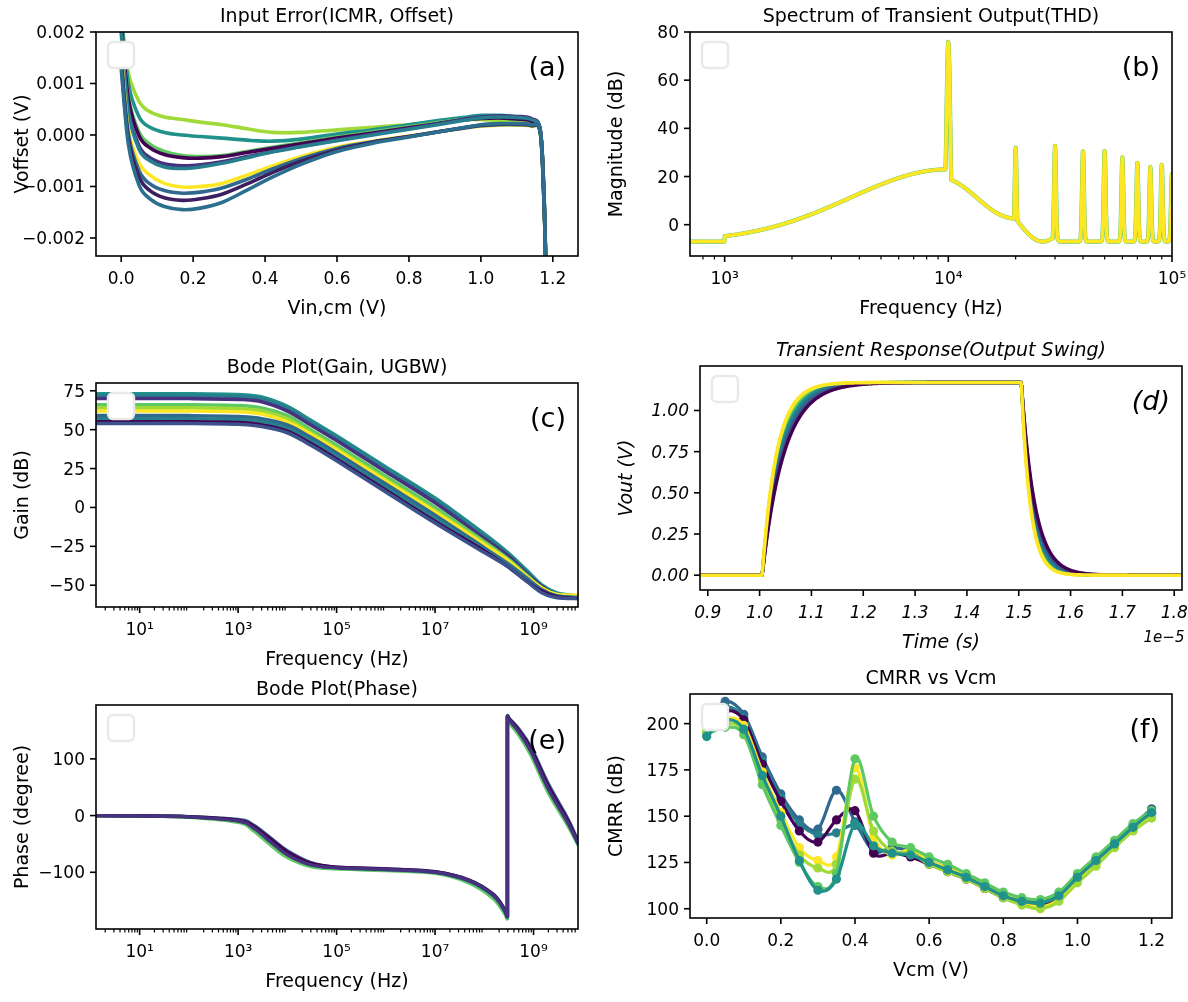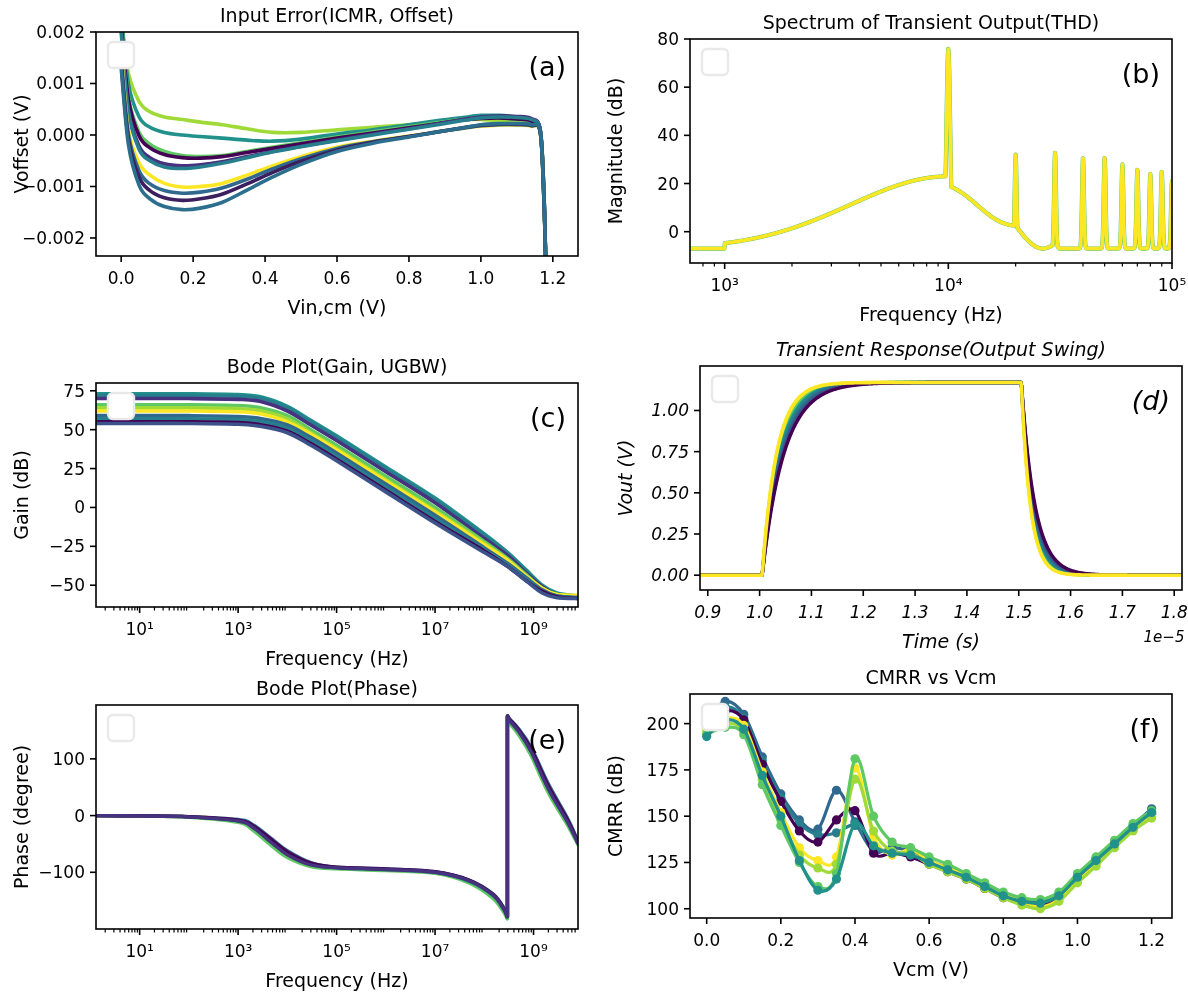--- a/index.html
+++ b/index.html
@@ -72,21 +72,21 @@
           <line x1="90" y1="186.48275862068965" x2="96" y2="186.48275862068965" class="tmark"></line>
           <text x="85" y="192.48275862068965" class="ticky">−0.001</text>
           <line x1="90" y1="237.97701149425288" x2="96" y2="237.97701149425288" class="tmark"></line>
           <text x="85" y="243.97701149425288" class="ticky">−0.002</text>
         </g>
         <text x="0" y="0" class="axlabel" transform="translate(28,144) rotate(-90)">Voffset (V)</text>
         <rect x="108" y="42" width="26" height="26" class="legbox"></rect>
         <text x="566" y="76" class="plab">(a)</text>
       </svg>
     </div>
-    <div class="panel" style="left: 594px; top: 7px; width: 594px; height: 334px;">
+    <div class="panel" style="left: 594px; top: 0px; width: 594px; height: 334px;">
       <svg width="594" height="334" viewBox="0 0 594 334">
         <text x="337" y="22" class="ttl">Spectrum of Transient Output(THD)</text>
         <defs>
           <clipPath id="clip-b">
             <rect x="96" y="32" width="482" height="224"></rect>
           </clipPath>
         </defs>
         <g clip-path="url(#clip-b)">
           <path d="M96.00,241.55L96.34,241.55L96.69,241.55L97.03,241.55L97.38,241.55L97.72,241.55L98.07,241.55L98.41,241.55L98.75,241.55L99.10,241.55L99.44,241.55L99.79,241.55L100.13,241.55L100.48,241.55L100.82,241.55L101.16,241.55L101.51,241.55L101.85,241.55L102.20,241.55L102.54,241.55L102.89,241.55L103.23,241.55L103.57,241.55L103.92,241.55L104.26,241.55L104.61,241.55L104.95,241.55L105.30,241.55L105.64,241.55L105.98,241.55L106.33,241.55L106.67,241.55L107.02,241.55L107.36,241.55L107.71,241.55L108.05,241.55L108.39,241.55L108.74,241.55L109.08,241.55L109.43,241.55L109.77,241.55L110.12,241.55L110.46,241.55L110.80,241.55L111.15,241.55L111.49,241.55L111.84,241.55L112.18,241.55L112.53,241.55L112.87,241.55L113.21,241.55L113.56,241.55L113.90,241.55L114.25,241.55L114.59,241.55L114.94,241.55L115.28,241.55L115.62,241.55L115.97,241.55L116.31,241.55L116.66,241.55L117.00,241.55L117.35,241.55L117.69,241.55L118.03,241.55L118.38,241.55L118.72,241.55L119.07,241.55L119.41,241.55L119.76,241.55L120.10,241.55L120.44,241.55L120.79,241.55L121.13,241.55L121.48,241.55L121.82,241.55L122.17,241.55L122.51,241.55L122.85,241.55L123.20,241.55L123.54,241.55L123.89,241.55L124.23,241.55L124.58,241.55L124.92,241.55L125.26,241.55L125.61,241.55L125.95,241.55L126.30,241.55L126.64,241.55L126.99,241.55L127.33,241.55L127.67,241.55L128.02,241.55L128.36,241.55L128.71,241.55L129.05,241.55L129.40,241.55L129.74,241.55L130.08,241.55L130.43,241.55L130.77,236.17L131.12,236.13L131.46,236.09L131.81,236.04L132.15,236.00L132.49,235.96L132.84,235.91L133.18,235.87L133.53,235.82L133.87,235.78L134.22,235.73L134.56,235.68L134.90,235.64L135.25,235.59L135.59,235.54L135.94,235.50L136.28,235.45L136.63,235.40L136.97,235.35L137.31,235.30L137.66,235.26L138.00,235.21L138.35,235.16L138.69,235.11L139.04,235.06L139.38,235.01L139.72,234.96L140.07,234.91L140.41,234.86L140.76,234.80L141.10,234.75L141.45,234.70L141.79,234.65L142.13,234.60L142.48,234.54L142.82,234.49L143.17,234.44L143.51,234.38L143.86,234.33L144.20,234.27L144.54,234.22L144.89,234.16L145.23,234.11L145.58,234.05L145.92,234.00L146.27,233.94L146.61,233.88L146.95,233.82L147.30,233.77L147.64,233.71L147.99,233.65L148.33,233.59L148.68,233.53L149.02,233.47L149.36,233.42L149.71,233.36L150.05,233.30L150.40,233.23L150.74,233.17L151.09,233.11L151.43,233.05L151.77,232.99L152.12,232.93L152.46,232.86L152.81,232.80L153.15,232.74L153.50,232.67L153.84,232.61L154.18,232.55L154.53,232.48L154.87,232.42L155.22,232.35L155.56,232.29L155.91,232.22L156.25,232.15L156.59,232.09L156.94,232.02L157.28,231.95L157.63,231.88L157.97,231.82L158.32,231.75L158.66,231.68L159.00,231.61L159.35,231.54L159.69,231.47L160.04,231.40L160.38,231.33L160.73,231.26L161.07,231.18L161.41,231.11L161.76,231.04L162.10,230.97L162.45,230.89L162.79,230.82L163.14,230.75L163.48,230.67L163.82,230.60L164.17,230.52L164.51,230.45L164.86,230.37L165.20,230.30L165.55,230.22L165.89,230.14L166.23,230.07L166.58,229.99L166.92,229.91L167.27,229.83L167.61,229.75L167.96,229.68L168.30,229.60L168.64,229.52L168.99,229.44L169.33,229.36L169.68,229.27L170.02,229.19L170.37,229.11L170.71,229.03L171.05,228.95L171.40,228.86L171.74,228.78L172.09,228.70L172.43,228.61L172.78,228.53L173.12,228.44L173.46,228.36L173.81,228.27L174.15,228.19L174.50,228.10L174.84,228.01L175.19,227.93L175.53,227.84L175.87,227.75L176.22,227.66L176.56,227.57L176.91,227.49L177.25,227.40L177.60,227.31L177.94,227.22L178.28,227.12L178.63,227.03L178.97,226.94L179.32,226.85L179.66,226.76L180.01,226.67L180.35,226.57L180.69,226.48L181.04,226.38L181.38,226.29L181.73,226.20L182.07,226.10L182.42,226.01L182.76,225.91L183.10,225.81L183.45,225.72L183.79,225.62L184.14,225.52L184.48,225.42L184.83,225.33L185.17,225.23L185.51,225.13L185.86,225.03L186.20,224.93L186.55,224.83L186.89,224.73L187.24,224.63L187.58,224.53L187.92,224.42L188.27,224.32L188.61,224.22L188.96,224.12L189.30,224.01L189.65,223.91L189.99,223.80L190.33,223.70L190.68,223.60L191.02,223.49L191.37,223.38L191.71,223.28L192.06,223.17L192.40,223.06L192.74,222.96L193.09,222.85L193.43,222.74L193.78,222.63L194.12,222.52L194.47,222.41L194.81,222.30L195.15,222.19L195.50,222.08L195.84,221.97L196.19,221.86L196.53,221.75L196.88,221.64L197.22,221.53L197.56,221.41L197.91,221.30L198.25,221.19L198.60,221.07L198.94,220.96L199.29,220.84L199.63,220.73L199.97,220.61L200.32,220.50L200.66,220.38L201.01,220.26L201.35,220.15L201.70,220.03L202.04,219.91L202.38,219.79L202.73,219.67L203.07,219.56L203.42,219.44L203.76,219.32L204.11,219.20L204.45,219.08L204.79,218.96L205.14,218.83L205.48,218.71L205.83,218.59L206.17,218.47L206.52,218.35L206.86,218.22L207.20,218.10L207.55,217.98L207.89,217.85L208.24,217.73L208.58,217.60L208.93,217.48L209.27,217.35L209.61,217.23L209.96,217.10L210.30,216.97L210.65,216.85L210.99,216.72L211.34,216.59L211.68,216.46L212.02,216.34L212.37,216.21L212.71,216.08L213.06,215.95L213.40,215.82L213.75,215.69L214.09,215.56L214.43,215.43L214.78,215.30L215.12,215.17L215.47,215.03L215.81,214.90L216.16,214.77L216.50,214.64L216.84,214.50L217.19,214.37L217.53,214.24L217.88,214.10L218.22,213.97L218.57,213.83L218.91,213.70L219.25,213.56L219.60,213.43L219.94,213.29L220.29,213.16L220.63,213.02L220.98,212.88L221.32,212.75L221.66,212.61L222.01,212.47L222.35,212.33L222.70,212.20L223.04,212.06L223.39,211.92L223.73,211.78L224.07,211.64L224.42,211.50L224.76,211.36L225.11,211.22L225.45,211.08L225.80,210.94L226.14,210.80L226.48,210.66L226.83,210.52L227.17,210.37L227.52,210.23L227.86,210.09L228.21,209.95L228.55,209.80L228.89,209.66L229.24,209.52L229.58,209.37L229.93,209.23L230.27,209.09L230.62,208.94L230.96,208.80L231.30,208.65L231.65,208.51L231.99,208.36L232.34,208.22L232.68,208.07L233.03,207.93L233.37,207.78L233.71,207.63L234.06,207.49L234.40,207.34L234.75,207.19L235.09,207.05L235.44,206.90L235.78,206.75L236.12,206.60L236.47,206.45L236.81,206.31L237.16,206.16L237.50,206.01L237.85,205.86L238.19,205.71L238.53,205.56L238.88,205.41L239.22,205.26L239.57,205.11L239.91,204.97L240.26,204.82L240.60,204.67L240.94,204.51L241.29,204.36L241.63,204.21L241.98,204.06L242.32,203.91L242.67,203.76L243.01,203.61L243.35,203.46L243.70,203.31L244.04,203.16L244.39,203.00L244.73,202.85L245.08,202.70L245.42,202.55L245.76,202.40L246.11,202.24L246.45,202.09L246.80,201.94L247.14,201.79L247.49,201.63L247.83,201.48L248.17,201.33L248.52,201.18L248.86,201.02L249.21,200.87L249.55,200.72L249.90,200.56L250.24,200.41L250.58,200.26L250.93,200.10L251.27,199.95L251.62,199.80L251.96,199.64L252.31,199.49L252.65,199.34L252.99,199.18L253.34,199.03L253.68,198.87L254.03,198.72L254.37,198.57L254.72,198.41L255.06,198.26L255.40,198.11L255.75,197.95L256.09,197.80L256.44,197.64L256.78,197.49L257.13,197.34L257.47,197.18L257.81,197.03L258.16,196.87L258.50,196.72L258.85,196.57L259.19,196.41L259.54,196.26L259.88,196.11L260.22,195.95L260.57,195.80L260.91,195.65L261.26,195.49L261.60,195.34L261.95,195.18L262.29,195.03L262.63,194.88L262.98,194.72L263.32,194.57L263.67,194.42L264.01,194.27L264.36,194.11L264.70,193.96L265.04,193.81L265.39,193.66L265.73,193.50L266.08,193.35L266.42,193.20L266.77,193.05L267.11,192.89L267.45,192.74L267.80,192.59L268.14,192.44L268.49,192.29L268.83,192.14L269.18,191.98L269.52,191.83L269.86,191.68L270.21,191.53L270.55,191.38L270.90,191.23L271.24,191.08L271.59,190.93L271.93,190.78L272.27,190.63L272.62,190.48L272.96,190.33L273.31,190.18L273.65,190.03L274.00,189.89L274.34,189.74L274.68,189.59L275.03,189.44L275.37,189.29L275.72,189.15L276.06,189.00L276.41,188.85L276.75,188.70L277.09,188.56L277.44,188.41L277.78,188.27L278.13,188.12L278.47,187.97L278.82,187.83L279.16,187.68L279.50,187.54L279.85,187.39L280.19,187.25L280.54,187.11L280.88,186.96L281.23,186.82L281.57,186.68L281.91,186.53L282.26,186.39L282.60,186.25L282.95,186.11L283.29,185.96L283.64,185.82L283.98,185.68L284.32,185.54L284.67,185.40L285.01,185.26L285.36,185.12L285.70,184.98L286.05,184.84L286.39,184.71L286.73,184.57L287.08,184.43L287.42,184.29L287.77,184.16L288.11,184.02L288.46,183.88L288.80,183.75L289.14,183.61L289.49,183.48L289.83,183.34L290.18,183.21L290.52,183.07L290.87,182.94L291.21,182.81L291.55,182.68L291.90,182.54L292.24,182.41L292.59,182.28L292.93,182.15L293.28,182.02L293.62,181.89L293.96,181.76L294.31,181.63L294.65,181.50L295.00,181.37L295.34,181.25L295.69,181.12L296.03,180.99L296.37,180.87L296.72,180.74L297.06,180.62L297.41,180.49L297.75,180.37L298.10,180.24L298.44,180.12L298.78,180.00L299.13,179.88L299.47,179.75L299.82,179.63L300.16,179.51L300.51,179.39L300.85,179.27L301.19,179.15L301.54,179.04L301.88,178.92L302.23,178.80L302.57,178.68L302.92,178.57L303.26,178.45L303.60,178.34L303.95,178.22L304.29,178.11L304.64,178.00L304.98,177.88L305.33,177.77L305.67,177.66L306.01,177.55L306.36,177.44L306.70,177.33L307.05,177.22L307.39,177.11L307.74,177.00L308.08,176.89L308.42,176.79L308.77,176.68L309.11,176.58L309.46,176.47L309.80,176.37L310.15,176.26L310.49,176.16L310.83,176.06L311.18,175.96L311.52,175.86L311.87,175.76L312.21,175.66L312.56,175.56L312.90,175.46L313.24,175.36L313.59,175.26L313.93,175.17L314.28,175.07L314.62,174.98L314.97,174.88L315.31,174.79L315.65,174.70L316.00,174.60L316.34,174.51L316.69,174.42L317.03,174.33L317.38,174.24L317.72,174.15L318.06,174.07L318.41,173.98L318.75,173.89L319.10,173.81L319.44,173.72L319.79,173.64L320.13,173.55L320.47,173.47L320.82,173.39L321.16,173.31L321.51,173.23L321.85,173.15L322.20,173.07L322.54,172.99L322.88,172.91L323.23,172.83L323.57,172.76L323.92,172.68L324.26,172.61L324.61,172.53L324.95,172.46L325.29,172.39L325.64,172.32L325.98,172.25L326.33,172.18L326.67,172.11L327.02,172.04L327.36,171.97L327.70,171.90L328.05,171.84L328.39,171.77L328.74,171.71L329.08,171.65L329.43,171.58L329.77,171.52L330.11,171.46L330.46,171.40L330.80,171.34L331.15,171.28L331.49,171.22L331.84,171.17L332.18,171.11L332.52,171.05L332.87,171.00L333.21,170.95L333.56,170.89L333.90,170.84L334.25,170.79L334.59,170.74L334.93,170.69L335.28,170.64L335.62,170.59L335.97,170.55L336.31,170.50L336.66,170.45L337.00,170.41L337.34,170.37L337.69,170.32L338.03,170.28L338.38,170.24L338.72,170.20L339.07,170.16L339.41,170.12L339.75,170.08L340.10,170.05L340.44,170.01L340.79,169.98L341.13,169.94L341.48,169.91L341.82,169.88L342.16,169.84L342.51,169.81L342.85,169.78L343.20,169.75L343.54,169.73L343.89,169.70L344.23,169.67L344.57,169.65L344.92,169.62L345.26,169.60L345.61,169.58L345.95,169.55L346.30,169.53L346.64,169.51L346.98,169.49L347.33,169.47L347.67,169.46L348.02,169.44L348.36,169.42L348.71,169.41L349.05,169.39L349.39,169.38L349.74,169.37L350.08,169.36L350.43,169.35L350.77,169.34L351.12,169.33L351.46,169.32L351.80,158.73L352.15,137.90L352.49,116.02L352.84,94.46L353.18,74.76L353.53,58.56L353.87,47.27L354.21,41.97L354.56,43.16L354.90,50.72L355.25,63.94L355.59,81.59L355.94,102.16L356.28,124.01L356.62,145.64L356.97,165.83L357.31,179.99L357.66,180.13L358.00,180.28L358.35,180.42L358.69,180.58L359.03,180.73L359.38,180.89L359.72,181.05L360.07,181.21L360.41,181.38L360.76,181.55L361.10,181.73L361.44,181.91L361.79,182.09L362.13,182.27L362.48,182.46L362.82,182.65L363.17,182.84L363.51,183.04L363.85,183.24L364.20,183.44L364.54,183.65L364.89,183.86L365.23,184.07L365.58,184.29L365.92,184.50L366.26,184.72L366.61,184.95L366.95,185.17L367.30,185.40L367.64,185.63L367.99,185.87L368.33,186.11L368.67,186.34L369.02,186.59L369.36,186.83L369.71,187.08L370.05,187.33L370.40,187.58L370.74,187.83L371.08,188.09L371.43,188.34L371.77,188.60L372.12,188.86L372.46,189.13L372.81,189.39L373.15,189.66L373.49,189.93L373.84,190.20L374.18,190.48L374.53,190.75L374.87,191.03L375.22,191.30L375.56,191.58L375.90,191.86L376.25,192.15L376.59,192.43L376.94,192.71L377.28,193.00L377.63,193.29L377.97,193.58L378.31,193.86L378.66,194.15L379.00,194.45L379.35,194.74L379.69,195.03L380.04,195.32L380.38,195.62L380.72,195.91L381.07,196.21L381.41,196.50L381.76,196.80L382.10,197.10L382.45,197.39L382.79,197.69L383.13,197.99L383.48,198.28L383.82,198.58L384.17,198.88L384.51,199.17L384.86,199.47L385.20,199.77L385.54,200.06L385.89,200.36L386.23,200.65L386.58,200.95L386.92,201.24L387.27,201.53L387.61,201.83L387.95,202.12L388.30,202.41L388.64,202.70L388.99,202.99L389.33,203.27L389.68,203.56L390.02,203.85L390.36,204.13L390.71,204.41L391.05,204.69L391.40,204.97L391.74,205.25L392.09,205.53L392.43,205.80L392.77,206.08L393.12,206.35L393.46,206.62L393.81,206.89L394.15,207.15L394.50,207.41L394.84,207.68L395.18,207.94L395.53,208.19L395.87,208.45L396.22,208.70L396.56,208.95L396.91,209.20L397.25,209.44L397.59,209.69L397.94,209.93L398.28,210.16L398.63,210.40L398.97,210.63L399.32,210.86L399.66,211.09L400.00,211.31L400.35,211.53L400.69,211.75L401.04,211.96L401.38,212.17L401.73,212.38L402.07,212.59L402.41,212.79L402.76,212.99L403.10,213.18L403.45,213.37L403.79,213.56L404.14,213.75L404.48,213.93L404.82,214.11L405.17,214.29L405.51,214.46L405.86,214.63L406.20,214.79L406.55,214.95L406.89,215.11L407.23,215.26L407.58,215.41L407.92,215.56L408.27,215.70L408.61,215.84L408.96,215.98L409.30,216.11L409.64,216.24L409.99,216.37L410.33,216.49L410.68,216.61L411.02,216.72L411.37,216.83L411.71,216.94L412.05,217.05L412.40,217.15L412.74,217.24L413.09,217.34L413.43,217.43L413.78,217.51L414.12,217.60L414.46,217.68L414.81,217.75L415.15,217.83L415.50,217.90L415.84,217.97L416.19,218.03L416.53,218.09L416.87,218.15L417.22,218.20L417.56,218.25L417.91,218.30L418.25,218.35L418.60,218.39L418.94,218.43L419.28,218.47L419.63,218.51L419.97,218.54L420.32,206.89L420.66,187.38L421.01,167.33L421.35,152.41L421.69,147.68L422.04,154.90L422.38,171.43L422.73,191.80L423.07,210.61L423.42,220.96L423.76,221.40L424.10,221.85L424.45,222.29L424.79,222.73L425.14,223.17L425.48,223.61L425.83,224.05L426.17,224.48L426.51,224.92L426.86,225.35L427.20,225.77L427.55,226.20L427.89,226.62L428.24,227.04L428.58,227.46L428.92,227.87L429.27,228.28L429.61,228.69L429.96,229.09L430.30,229.49L430.65,229.89L430.99,230.28L431.33,230.66L431.68,231.05L432.02,231.43L432.37,231.80L432.71,232.17L433.06,232.53L433.40,232.89L433.74,233.24L434.09,233.59L434.43,233.93L434.78,234.27L435.12,234.60L435.47,234.93L435.81,235.25L436.15,235.56L436.50,235.87L436.84,236.16L437.19,236.46L437.53,236.74L437.88,237.02L438.22,237.29L438.56,237.56L438.91,237.82L439.25,238.06L439.60,238.31L439.94,238.54L440.29,238.77L440.63,238.98L440.97,239.19L441.32,239.40L441.66,239.59L442.01,239.77L442.35,239.95L442.70,240.12L443.04,240.28L443.38,240.42L443.73,240.57L444.07,240.70L444.42,240.82L444.76,240.93L445.11,241.04L445.45,241.13L445.79,241.22L446.14,241.30L446.48,241.37L446.83,241.42L447.17,241.47L447.52,241.51L447.86,241.54L448.20,241.55L448.55,241.55L448.89,241.55L449.24,241.55L449.58,241.55L449.93,241.53L450.27,241.49L450.61,241.45L450.96,241.40L451.30,241.34L451.65,241.26L451.99,241.19L452.34,241.10L452.68,241.00L453.02,240.90L453.37,240.78L453.71,240.66L454.06,240.53L454.40,240.40L454.75,240.25L455.09,240.10L455.43,239.94L455.78,239.78L456.12,239.60L456.47,239.43L456.81,239.24L457.16,239.05L457.50,238.85L457.84,238.65L458.19,238.44L458.53,238.23L458.88,234.45L459.22,226.33L459.57,212.94L459.91,194.40L460.25,173.43L460.60,155.28L460.94,145.76L461.29,148.30L461.63,161.97L461.98,182.02L462.32,202.50L462.66,219.10L463.01,230.23L463.35,236.55L463.70,239.61L464.04,240.03L464.39,240.42L464.73,240.80L465.07,241.18L465.42,241.55L465.76,241.55L466.11,241.55L466.45,241.55L466.80,241.55L467.14,241.55L467.48,241.55L467.83,241.55L468.17,241.55L468.52,241.55L468.86,241.55L469.21,241.55L469.55,241.55L469.89,241.55L470.24,241.55L470.58,241.55L470.93,241.55L471.27,241.55L471.62,241.55L471.96,241.55L472.30,241.55L472.65,241.55L472.99,241.55L473.34,241.55L473.68,241.55L474.03,241.55L474.37,241.55L474.71,241.55L475.06,241.55L475.40,241.55L475.75,241.55L476.09,241.55L476.44,241.55L476.78,241.55L477.12,241.55L477.47,241.55L477.81,241.55L478.16,241.55L478.50,241.55L478.85,241.55L479.19,241.55L479.53,241.55L479.88,241.55L480.22,241.55L480.57,241.55L480.91,241.55L481.26,241.55L481.60,241.55L481.94,241.55L482.29,241.55L482.63,241.55L482.98,241.55L483.32,241.55L483.67,241.55L484.01,241.55L484.35,241.55L484.70,241.55L485.04,241.53L485.39,241.48L485.73,241.30L486.08,240.73L486.42,239.21L486.76,235.70L487.11,228.73L487.45,216.91L487.80,200.03L488.14,180.20L488.49,162.09L488.83,151.32L489.17,151.72L489.52,163.16L489.86,181.57L490.21,201.32L490.55,217.89L490.90,229.35L491.24,236.04L491.58,239.37L491.93,240.79L492.27,241.32L492.62,241.49L492.96,241.53L493.31,241.55L493.65,241.55L493.99,241.55L494.34,241.55L494.68,241.55L495.03,241.55L495.37,241.55L495.72,241.55L496.06,241.55L496.40,241.55L496.75,241.55L497.09,241.55L497.44,241.55L497.78,241.55L498.13,241.55L498.47,241.55L498.81,241.55L499.16,241.55L499.50,241.55L499.85,241.55L500.19,241.55L500.54,241.55L500.88,241.55L501.22,241.55L501.57,241.55L501.91,241.55L502.26,241.55L502.60,241.55L502.95,241.55L503.29,241.55L503.63,241.55L503.98,241.55L504.32,241.55L504.67,241.55L505.01,241.55L505.36,241.55L505.70,241.55L506.04,241.55L506.39,241.54L506.73,241.53L507.08,241.48L507.42,241.28L507.77,240.69L508.11,239.12L508.45,235.51L508.80,228.37L509.14,216.34L509.49,199.28L509.83,179.42L510.18,161.49L510.52,151.11L510.86,151.98L511.21,163.79L511.55,182.36L511.90,202.05L512.24,218.44L512.59,229.70L512.93,236.22L513.27,239.45L513.62,240.82L513.96,241.33L514.31,241.49L514.65,241.53L515.00,241.55L515.34,241.55L515.68,241.55L516.03,241.55L516.37,241.55L516.72,241.55L517.06,241.55L517.41,241.55L517.75,241.55L518.09,241.55L518.44,241.55L518.78,241.55L519.13,241.55L519.47,241.55L519.82,241.55L520.16,241.55L520.50,241.55L520.85,241.55L521.19,241.55L521.54,241.55L521.88,241.55L522.23,241.55L522.57,241.55L522.91,241.55L523.26,241.55L523.60,241.55L523.95,241.55L524.29,241.54L524.64,241.51L524.98,241.41L525.32,241.07L525.67,240.12L526.01,237.77L526.36,232.81L526.70,223.84L527.05,210.07L527.39,192.50L527.73,174.56L528.08,161.33L528.42,157.34L528.77,164.05L529.11,179.03L529.46,197.33L529.80,214.13L530.14,226.64L530.49,234.44L530.83,238.58L531.18,240.46L531.52,241.20L531.87,241.45L532.21,241.52L532.55,241.54L532.90,241.55L533.24,241.55L533.59,241.55L533.93,241.55L534.28,241.55L534.62,241.55L534.96,241.55L535.31,241.55L535.65,241.55L536.00,241.55L536.34,241.55L536.69,241.55L537.03,241.55L537.37,241.55L537.72,241.55L538.06,241.55L538.41,241.55L538.75,241.55L539.10,241.54L539.44,241.53L539.78,241.48L540.13,241.30L540.47,240.75L540.82,239.31L541.16,236.01L541.51,229.58L541.85,218.84L542.19,203.79L542.54,186.51L542.88,171.21L543.23,162.75L543.57,164.16L543.92,174.91L544.26,191.25L544.60,208.27L544.95,222.24L545.29,231.73L545.64,237.17L545.98,239.84L546.33,240.96L546.67,241.37L547.01,241.50L547.36,241.54L547.70,241.55L548.05,241.55L548.39,241.55L548.74,241.55L549.08,241.55L549.42,241.55L549.77,241.55L550.11,241.55L550.46,241.55L550.80,241.55L551.15,241.55L551.49,241.55L551.83,241.55L552.18,241.54L552.52,241.52L552.87,241.45L553.21,241.20L553.56,240.49L553.90,238.69L554.24,234.78L554.59,227.51L554.93,216.03L555.28,200.89L555.62,184.76L555.97,172.01L556.31,166.89L556.65,171.28L557.00,183.57L557.34,199.61L557.69,214.95L558.03,226.76L558.38,234.34L558.72,238.47L559.06,240.40L559.41,241.17L559.75,241.44L560.10,241.52L560.44,241.54L560.79,241.55L561.13,241.55L561.47,241.55L561.82,241.55L562.16,241.55L562.51,241.55L562.85,241.55L563.20,241.55L563.54,241.54L563.88,241.53L564.23,241.47L564.57,241.28L564.92,240.70L565.26,239.17L565.61,235.76L565.95,229.18L566.29,218.36L566.64,203.45L566.98,186.68L567.33,172.26L567.67,164.85L568.02,167.11L568.36,178.22L568.70,194.32L569.05,210.66L569.39,223.84L569.74,232.65L570.08,237.63L570.43,240.03L570.77,241.04L571.11,241.40L571.46,241.51L571.80,241.54L572.15,241.55L572.49,241.55L572.84,241.55L573.18,241.55L573.52,241.55L573.87,241.54L574.21,241.52L574.56,241.45L574.90,241.22L575.25,240.55L575.59,238.87L575.93,235.24L576.28,228.53L576.62,218.02L576.97,204.25L577.31,189.72L577.66,178.40L578.00,174.11" class="curve" stroke="#4ac16d" stroke-width="4.2"></path>
           <path d="M96.00,241.55L96.34,241.55L96.69,241.55L97.03,241.55L97.38,241.55L97.72,241.55L98.07,241.55L98.41,241.55L98.75,241.55L99.10,241.55L99.44,241.55L99.79,241.55L100.13,241.55L100.48,241.55L100.82,241.55L101.16,241.55L101.51,241.55L101.85,241.55L102.20,241.55L102.54,241.55L102.89,241.55L103.23,241.55L103.57,241.55L103.92,241.55L104.26,241.55L104.61,241.55L104.95,241.55L105.30,241.55L105.64,241.55L105.98,241.55L106.33,241.55L106.67,241.55L107.02,241.55L107.36,241.55L107.71,241.55L108.05,241.55L108.39,241.55L108.74,241.55L109.08,241.55L109.43,241.55L109.77,241.55L110.12,241.55L110.46,241.55L110.80,241.55L111.15,241.55L111.49,241.55L111.84,241.55L112.18,241.55L112.53,241.55L112.87,241.55L113.21,241.55L113.56,241.55L113.90,241.55L114.25,241.55L114.59,241.55L114.94,241.55L115.28,241.55L115.62,241.55L115.97,241.55L116.31,241.55L116.66,241.55L117.00,241.55L117.35,241.55L117.69,241.55L118.03,241.55L118.38,241.55L118.72,241.55L119.07,241.55L119.41,241.55L119.76,241.55L120.10,241.55L120.44,241.55L120.79,241.55L121.13,241.55L121.48,241.55L121.82,241.55L122.17,241.55L122.51,241.55L122.85,241.55L123.20,241.55L123.54,241.55L123.89,241.55L124.23,241.55L124.58,241.55L124.92,241.55L125.26,241.55L125.61,241.55L125.95,241.55L126.30,241.55L126.64,241.55L126.99,241.55L127.33,241.55L127.67,241.55L128.02,241.55L128.36,241.55L128.71,241.55L129.05,241.55L129.40,241.55L129.74,241.55L130.08,241.55L130.43,241.55L130.77,236.17L131.12,236.13L131.46,236.09L131.81,236.04L132.15,236.00L132.49,235.96L132.84,235.91L133.18,235.87L133.53,235.82L133.87,235.78L134.22,235.73L134.56,235.68L134.90,235.64L135.25,235.59L135.59,235.54L135.94,235.50L136.28,235.45L136.63,235.40L136.97,235.35L137.31,235.30L137.66,235.26L138.00,235.21L138.35,235.16L138.69,235.11L139.04,235.06L139.38,235.01L139.72,234.96L140.07,234.91L140.41,234.86L140.76,234.80L141.10,234.75L141.45,234.70L141.79,234.65L142.13,234.60L142.48,234.54L142.82,234.49L143.17,234.44L143.51,234.38L143.86,234.33L144.20,234.27L144.54,234.22L144.89,234.16L145.23,234.11L145.58,234.05L145.92,234.00L146.27,233.94L146.61,233.88L146.95,233.82L147.30,233.77L147.64,233.71L147.99,233.65L148.33,233.59L148.68,233.53L149.02,233.47L149.36,233.42L149.71,233.36L150.05,233.30L150.40,233.23L150.74,233.17L151.09,233.11L151.43,233.05L151.77,232.99L152.12,232.93L152.46,232.86L152.81,232.80L153.15,232.74L153.50,232.67L153.84,232.61L154.18,232.55L154.53,232.48L154.87,232.42L155.22,232.35L155.56,232.29L155.91,232.22L156.25,232.15L156.59,232.09L156.94,232.02L157.28,231.95L157.63,231.88L157.97,231.82L158.32,231.75L158.66,231.68L159.00,231.61L159.35,231.54L159.69,231.47L160.04,231.40L160.38,231.33L160.73,231.26L161.07,231.18L161.41,231.11L161.76,231.04L162.10,230.97L162.45,230.89L162.79,230.82L163.14,230.75L163.48,230.67L163.82,230.60L164.17,230.52L164.51,230.45L164.86,230.37L165.20,230.30L165.55,230.22L165.89,230.14L166.23,230.07L166.58,229.99L166.92,229.91L167.27,229.83L167.61,229.75L167.96,229.68L168.30,229.60L168.64,229.52L168.99,229.44L169.33,229.36L169.68,229.27L170.02,229.19L170.37,229.11L170.71,229.03L171.05,228.95L171.40,228.86L171.74,228.78L172.09,228.70L172.43,228.61L172.78,228.53L173.12,228.44L173.46,228.36L173.81,228.27L174.15,228.19L174.50,228.10L174.84,228.01L175.19,227.93L175.53,227.84L175.87,227.75L176.22,227.66L176.56,227.57L176.91,227.49L177.25,227.40L177.60,227.31L177.94,227.22L178.28,227.12L178.63,227.03L178.97,226.94L179.32,226.85L179.66,226.76L180.01,226.67L180.35,226.57L180.69,226.48L181.04,226.38L181.38,226.29L181.73,226.20L182.07,226.10L182.42,226.01L182.76,225.91L183.10,225.81L183.45,225.72L183.79,225.62L184.14,225.52L184.48,225.42L184.83,225.33L185.17,225.23L185.51,225.13L185.86,225.03L186.20,224.93L186.55,224.83L186.89,224.73L187.24,224.63L187.58,224.53L187.92,224.42L188.27,224.32L188.61,224.22L188.96,224.12L189.30,224.01L189.65,223.91L189.99,223.80L190.33,223.70L190.68,223.60L191.02,223.49L191.37,223.38L191.71,223.28L192.06,223.17L192.40,223.06L192.74,222.96L193.09,222.85L193.43,222.74L193.78,222.63L194.12,222.52L194.47,222.41L194.81,222.30L195.15,222.19L195.50,222.08L195.84,221.97L196.19,221.86L196.53,221.75L196.88,221.64L197.22,221.53L197.56,221.41L197.91,221.30L198.25,221.19L198.60,221.07L198.94,220.96L199.29,220.84L199.63,220.73L199.97,220.61L200.32,220.50L200.66,220.38L201.01,220.26L201.35,220.15L201.70,220.03L202.04,219.91L202.38,219.79L202.73,219.67L203.07,219.56L203.42,219.44L203.76,219.32L204.11,219.20L204.45,219.08L204.79,218.96L205.14,218.83L205.48,218.71L205.83,218.59L206.17,218.47L206.52,218.35L206.86,218.22L207.20,218.10L207.55,217.98L207.89,217.85L208.24,217.73L208.58,217.60L208.93,217.48L209.27,217.35L209.61,217.23L209.96,217.10L210.30,216.97L210.65,216.85L210.99,216.72L211.34,216.59L211.68,216.46L212.02,216.34L212.37,216.21L212.71,216.08L213.06,215.95L213.40,215.82L213.75,215.69L214.09,215.56L214.43,215.43L214.78,215.30L215.12,215.17L215.47,215.03L215.81,214.90L216.16,214.77L216.50,214.64L216.84,214.50L217.19,214.37L217.53,214.24L217.88,214.10L218.22,213.97L218.57,213.83L218.91,213.70L219.25,213.56L219.60,213.43L219.94,213.29L220.29,213.16L220.63,213.02L220.98,212.88L221.32,212.75L221.66,212.61L222.01,212.47L222.35,212.33L222.70,212.20L223.04,212.06L223.39,211.92L223.73,211.78L224.07,211.64L224.42,211.50L224.76,211.36L225.11,211.22L225.45,211.08L225.80,210.94L226.14,210.80L226.48,210.66L226.83,210.52L227.17,210.37L227.52,210.23L227.86,210.09L228.21,209.95L228.55,209.80L228.89,209.66L229.24,209.52L229.58,209.37L229.93,209.23L230.27,209.09L230.62,208.94L230.96,208.80L231.30,208.65L231.65,208.51L231.99,208.36L232.34,208.22L232.68,208.07L233.03,207.93L233.37,207.78L233.71,207.63L234.06,207.49L234.40,207.34L234.75,207.19L235.09,207.05L235.44,206.90L235.78,206.75L236.12,206.60L236.47,206.45L236.81,206.31L237.16,206.16L237.50,206.01L237.85,205.86L238.19,205.71L238.53,205.56L238.88,205.41L239.22,205.26L239.57,205.11L239.91,204.97L240.26,204.82L240.60,204.67L240.94,204.51L241.29,204.36L241.63,204.21L241.98,204.06L242.32,203.91L242.67,203.76L243.01,203.61L243.35,203.46L243.70,203.31L244.04,203.16L244.39,203.00L244.73,202.85L245.08,202.70L245.42,202.55L245.76,202.40L246.11,202.24L246.45,202.09L246.80,201.94L247.14,201.79L247.49,201.63L247.83,201.48L248.17,201.33L248.52,201.18L248.86,201.02L249.21,200.87L249.55,200.72L249.90,200.56L250.24,200.41L250.58,200.26L250.93,200.10L251.27,199.95L251.62,199.80L251.96,199.64L252.31,199.49L252.65,199.34L252.99,199.18L253.34,199.03L253.68,198.87L254.03,198.72L254.37,198.57L254.72,198.41L255.06,198.26L255.40,198.11L255.75,197.95L256.09,197.80L256.44,197.64L256.78,197.49L257.13,197.34L257.47,197.18L257.81,197.03L258.16,196.87L258.50,196.72L258.85,196.57L259.19,196.41L259.54,196.26L259.88,196.11L260.22,195.95L260.57,195.80L260.91,195.65L261.26,195.49L261.60,195.34L261.95,195.18L262.29,195.03L262.63,194.88L262.98,194.72L263.32,194.57L263.67,194.42L264.01,194.27L264.36,194.11L264.70,193.96L265.04,193.81L265.39,193.66L265.73,193.50L266.08,193.35L266.42,193.20L266.77,193.05L267.11,192.89L267.45,192.74L267.80,192.59L268.14,192.44L268.49,192.29L268.83,192.14L269.18,191.98L269.52,191.83L269.86,191.68L270.21,191.53L270.55,191.38L270.90,191.23L271.24,191.08L271.59,190.93L271.93,190.78L272.27,190.63L272.62,190.48L272.96,190.33L273.31,190.18L273.65,190.03L274.00,189.89L274.34,189.74L274.68,189.59L275.03,189.44L275.37,189.29L275.72,189.15L276.06,189.00L276.41,188.85L276.75,188.70L277.09,188.56L277.44,188.41L277.78,188.27L278.13,188.12L278.47,187.97L278.82,187.83L279.16,187.68L279.50,187.54L279.85,187.39L280.19,187.25L280.54,187.11L280.88,186.96L281.23,186.82L281.57,186.68L281.91,186.53L282.26,186.39L282.60,186.25L282.95,186.11L283.29,185.96L283.64,185.82L283.98,185.68L284.32,185.54L284.67,185.40L285.01,185.26L285.36,185.12L285.70,184.98L286.05,184.84L286.39,184.71L286.73,184.57L287.08,184.43L287.42,184.29L287.77,184.16L288.11,184.02L288.46,183.88L288.80,183.75L289.14,183.61L289.49,183.48L289.83,183.34L290.18,183.21L290.52,183.07L290.87,182.94L291.21,182.81L291.55,182.68L291.90,182.54L292.24,182.41L292.59,182.28L292.93,182.15L293.28,182.02L293.62,181.89L293.96,181.76L294.31,181.63L294.65,181.50L295.00,181.37L295.34,181.25L295.69,181.12L296.03,180.99L296.37,180.87L296.72,180.74L297.06,180.62L297.41,180.49L297.75,180.37L298.10,180.24L298.44,180.12L298.78,180.00L299.13,179.88L299.47,179.75L299.82,179.63L300.16,179.51L300.51,179.39L300.85,179.27L301.19,179.15L301.54,179.04L301.88,178.92L302.23,178.80L302.57,178.68L302.92,178.57L303.26,178.45L303.60,178.34L303.95,178.22L304.29,178.11L304.64,178.00L304.98,177.88L305.33,177.77L305.67,177.66L306.01,177.55L306.36,177.44L306.70,177.33L307.05,177.22L307.39,177.11L307.74,177.00L308.08,176.89L308.42,176.79L308.77,176.68L309.11,176.58L309.46,176.47L309.80,176.37L310.15,176.26L310.49,176.16L310.83,176.06L311.18,175.96L311.52,175.86L311.87,175.76L312.21,175.66L312.56,175.56L312.90,175.46L313.24,175.36L313.59,175.26L313.93,175.17L314.28,175.07L314.62,174.98L314.97,174.88L315.31,174.79L315.65,174.70L316.00,174.60L316.34,174.51L316.69,174.42L317.03,174.33L317.38,174.24L317.72,174.15L318.06,174.07L318.41,173.98L318.75,173.89L319.10,173.81L319.44,173.72L319.79,173.64L320.13,173.55L320.47,173.47L320.82,173.39L321.16,173.31L321.51,173.23L321.85,173.15L322.20,173.07L322.54,172.99L322.88,172.91L323.23,172.83L323.57,172.76L323.92,172.68L324.26,172.61L324.61,172.53L324.95,172.46L325.29,172.39L325.64,172.32L325.98,172.25L326.33,172.18L326.67,172.11L327.02,172.04L327.36,171.97L327.70,171.90L328.05,171.84L328.39,171.77L328.74,171.71L329.08,171.65L329.43,171.58L329.77,171.52L330.11,171.46L330.46,171.40L330.80,171.34L331.15,171.28L331.49,171.22L331.84,171.17L332.18,171.11L332.52,171.05L332.87,171.00L333.21,170.95L333.56,170.89L333.90,170.84L334.25,170.79L334.59,170.74L334.93,170.69L335.28,170.64L335.62,170.59L335.97,170.55L336.31,170.50L336.66,170.45L337.00,170.41L337.34,170.37L337.69,170.32L338.03,170.28L338.38,170.24L338.72,170.20L339.07,170.16L339.41,170.12L339.75,170.08L340.10,170.05L340.44,170.01L340.79,169.98L341.13,169.94L341.48,169.91L341.82,169.88L342.16,169.84L342.51,169.81L342.85,169.78L343.20,169.75L343.54,169.73L343.89,169.70L344.23,169.67L344.57,169.65L344.92,169.62L345.26,169.60L345.61,169.58L345.95,169.55L346.30,169.53L346.64,169.51L346.98,169.49L347.33,169.47L347.67,169.46L348.02,169.44L348.36,169.42L348.71,169.41L349.05,169.39L349.39,169.38L349.74,169.37L350.08,169.36L350.43,169.35L350.77,169.34L351.12,169.33L351.46,169.32L351.80,158.73L352.15,137.90L352.49,116.02L352.84,94.46L353.18,74.76L353.53,58.56L353.87,47.27L354.21,41.97L354.56,43.16L354.90,50.72L355.25,63.94L355.59,81.59L355.94,102.16L356.28,124.01L356.62,145.64L356.97,165.83L357.31,179.99L357.66,180.13L358.00,180.28L358.35,180.42L358.69,180.58L359.03,180.73L359.38,180.89L359.72,181.05L360.07,181.21L360.41,181.38L360.76,181.55L361.10,181.73L361.44,181.91L361.79,182.09L362.13,182.27L362.48,182.46L362.82,182.65L363.17,182.84L363.51,183.04L363.85,183.24L364.20,183.44L364.54,183.65L364.89,183.86L365.23,184.07L365.58,184.29L365.92,184.50L366.26,184.72L366.61,184.95L366.95,185.17L367.30,185.40L367.64,185.63L367.99,185.87L368.33,186.11L368.67,186.34L369.02,186.59L369.36,186.83L369.71,187.08L370.05,187.33L370.40,187.58L370.74,187.83L371.08,188.09L371.43,188.34L371.77,188.60L372.12,188.86L372.46,189.13L372.81,189.39L373.15,189.66L373.49,189.93L373.84,190.20L374.18,190.48L374.53,190.75L374.87,191.03L375.22,191.30L375.56,191.58L375.90,191.86L376.25,192.15L376.59,192.43L376.94,192.71L377.28,193.00L377.63,193.29L377.97,193.58L378.31,193.86L378.66,194.15L379.00,194.45L379.35,194.74L379.69,195.03L380.04,195.32L380.38,195.62L380.72,195.91L381.07,196.21L381.41,196.50L381.76,196.80L382.10,197.10L382.45,197.39L382.79,197.69L383.13,197.99L383.48,198.28L383.82,198.58L384.17,198.88L384.51,199.17L384.86,199.47L385.20,199.77L385.54,200.06L385.89,200.36L386.23,200.65L386.58,200.95L386.92,201.24L387.27,201.53L387.61,201.83L387.95,202.12L388.30,202.41L388.64,202.70L388.99,202.99L389.33,203.27L389.68,203.56L390.02,203.85L390.36,204.13L390.71,204.41L391.05,204.69L391.40,204.97L391.74,205.25L392.09,205.53L392.43,205.80L392.77,206.08L393.12,206.35L393.46,206.62L393.81,206.89L394.15,207.15L394.50,207.41L394.84,207.68L395.18,207.94L395.53,208.19L395.87,208.45L396.22,208.70L396.56,208.95L396.91,209.20L397.25,209.44L397.59,209.69L397.94,209.93L398.28,210.16L398.63,210.40L398.97,210.63L399.32,210.86L399.66,211.09L400.00,211.31L400.35,211.53L400.69,211.75L401.04,211.96L401.38,212.17L401.73,212.38L402.07,212.59L402.41,212.79L402.76,212.99L403.10,213.18L403.45,213.37L403.79,213.56L404.14,213.75L404.48,213.93L404.82,214.11L405.17,214.29L405.51,214.46L405.86,214.63L406.20,214.79L406.55,214.95L406.89,215.11L407.23,215.26L407.58,215.41L407.92,215.56L408.27,215.70L408.61,215.84L408.96,215.98L409.30,216.11L409.64,216.24L409.99,216.37L410.33,216.49L410.68,216.61L411.02,216.72L411.37,216.83L411.71,216.94L412.05,217.05L412.40,217.15L412.74,217.24L413.09,217.34L413.43,217.43L413.78,217.51L414.12,217.60L414.46,217.68L414.81,217.75L415.15,217.83L415.50,217.90L415.84,217.97L416.19,218.03L416.53,218.09L416.87,218.15L417.22,218.20L417.56,218.25L417.91,218.30L418.25,218.35L418.60,218.39L418.94,218.43L419.28,218.47L419.63,218.51L419.97,218.54L420.32,206.89L420.66,187.38L421.01,167.33L421.35,152.41L421.69,147.68L422.04,154.90L422.38,171.43L422.73,191.80L423.07,210.61L423.42,220.96L423.76,221.40L424.10,221.85L424.45,222.29L424.79,222.73L425.14,223.17L425.48,223.61L425.83,224.05L426.17,224.48L426.51,224.92L426.86,225.35L427.20,225.77L427.55,226.20L427.89,226.62L428.24,227.04L428.58,227.46L428.92,227.87L429.27,228.28L429.61,228.69L429.96,229.09L430.30,229.49L430.65,229.89L430.99,230.28L431.33,230.66L431.68,231.05L432.02,231.43L432.37,231.80L432.71,232.17L433.06,232.53L433.40,232.89L433.74,233.24L434.09,233.59L434.43,233.93L434.78,234.27L435.12,234.60L435.47,234.93L435.81,235.25L436.15,235.56L436.50,235.87L436.84,236.16L437.19,236.46L437.53,236.74L437.88,237.02L438.22,237.29L438.56,237.56L438.91,237.82L439.25,238.06L439.60,238.31L439.94,238.54L440.29,238.77L440.63,238.98L440.97,239.19L441.32,239.40L441.66,239.59L442.01,239.77L442.35,239.95L442.70,240.12L443.04,240.28L443.38,240.42L443.73,240.57L444.07,240.70L444.42,240.82L444.76,240.93L445.11,241.04L445.45,241.13L445.79,241.22L446.14,241.30L446.48,241.37L446.83,241.42L447.17,241.47L447.52,241.51L447.86,241.54L448.20,241.55L448.55,241.55L448.89,241.55L449.24,241.55L449.58,241.55L449.93,241.53L450.27,241.49L450.61,241.45L450.96,241.40L451.30,241.34L451.65,241.26L451.99,241.19L452.34,241.10L452.68,241.00L453.02,240.90L453.37,240.78L453.71,240.66L454.06,240.53L454.40,240.40L454.75,240.25L455.09,240.10L455.43,239.94L455.78,239.78L456.12,239.60L456.47,239.43L456.81,239.24L457.16,239.05L457.50,238.85L457.84,238.65L458.19,238.44L458.53,238.23L458.88,234.45L459.22,226.33L459.57,212.94L459.91,194.40L460.25,173.43L460.60,155.28L460.94,145.76L461.29,148.30L461.63,161.97L461.98,182.02L462.32,202.50L462.66,219.10L463.01,230.23L463.35,236.55L463.70,239.61L464.04,240.03L464.39,240.42L464.73,240.80L465.07,241.18L465.42,241.55L465.76,241.55L466.11,241.55L466.45,241.55L466.80,241.55L467.14,241.55L467.48,241.55L467.83,241.55L468.17,241.55L468.52,241.55L468.86,241.55L469.21,241.55L469.55,241.55L469.89,241.55L470.24,241.55L470.58,241.55L470.93,241.55L471.27,241.55L471.62,241.55L471.96,241.55L472.30,241.55L472.65,241.55L472.99,241.55L473.34,241.55L473.68,241.55L474.03,241.55L474.37,241.55L474.71,241.55L475.06,241.55L475.40,241.55L475.75,241.55L476.09,241.55L476.44,241.55L476.78,241.55L477.12,241.55L477.47,241.55L477.81,241.55L478.16,241.55L478.50,241.55L478.85,241.55L479.19,241.55L479.53,241.55L479.88,241.55L480.22,241.55L480.57,241.55L480.91,241.55L481.26,241.55L481.60,241.55L481.94,241.55L482.29,241.55L482.63,241.55L482.98,241.55L483.32,241.55L483.67,241.55L484.01,241.55L484.35,241.55L484.70,241.55L485.04,241.53L485.39,241.48L485.73,241.30L486.08,240.73L486.42,239.21L486.76,235.70L487.11,228.73L487.45,216.91L487.80,200.03L488.14,180.20L488.49,162.09L488.83,151.32L489.17,151.72L489.52,163.16L489.86,181.57L490.21,201.32L490.55,217.89L490.90,229.35L491.24,236.04L491.58,239.37L491.93,240.79L492.27,241.32L492.62,241.49L492.96,241.53L493.31,241.55L493.65,241.55L493.99,241.55L494.34,241.55L494.68,241.55L495.03,241.55L495.37,241.55L495.72,241.55L496.06,241.55L496.40,241.55L496.75,241.55L497.09,241.55L497.44,241.55L497.78,241.55L498.13,241.55L498.47,241.55L498.81,241.55L499.16,241.55L499.50,241.55L499.85,241.55L500.19,241.55L500.54,241.55L500.88,241.55L501.22,241.55L501.57,241.55L501.91,241.55L502.26,241.55L502.60,241.55L502.95,241.55L503.29,241.55L503.63,241.55L503.98,241.55L504.32,241.55L504.67,241.55L505.01,241.55L505.36,241.55L505.70,241.55L506.04,241.55L506.39,241.54L506.73,241.53L507.08,241.48L507.42,241.28L507.77,240.69L508.11,239.12L508.45,235.51L508.80,228.37L509.14,216.34L509.49,199.28L509.83,179.42L510.18,161.49L510.52,151.11L510.86,151.98L511.21,163.79L511.55,182.36L511.90,202.05L512.24,218.44L512.59,229.70L512.93,236.22L513.27,239.45L513.62,240.82L513.96,241.33L514.31,241.49L514.65,241.53L515.00,241.55L515.34,241.55L515.68,241.55L516.03,241.55L516.37,241.55L516.72,241.55L517.06,241.55L517.41,241.55L517.75,241.55L518.09,241.55L518.44,241.55L518.78,241.55L519.13,241.55L519.47,241.55L519.82,241.55L520.16,241.55L520.50,241.55L520.85,241.55L521.19,241.55L521.54,241.55L521.88,241.55L522.23,241.55L522.57,241.55L522.91,241.55L523.26,241.55L523.60,241.55L523.95,241.55L524.29,241.54L524.64,241.51L524.98,241.41L525.32,241.07L525.67,240.12L526.01,237.77L526.36,232.81L526.70,223.84L527.05,210.07L527.39,192.50L527.73,174.56L528.08,161.33L528.42,157.34L528.77,164.05L529.11,179.03L529.46,197.33L529.80,214.13L530.14,226.64L530.49,234.44L530.83,238.58L531.18,240.46L531.52,241.20L531.87,241.45L532.21,241.52L532.55,241.54L532.90,241.55L533.24,241.55L533.59,241.55L533.93,241.55L534.28,241.55L534.62,241.55L534.96,241.55L535.31,241.55L535.65,241.55L536.00,241.55L536.34,241.55L536.69,241.55L537.03,241.55L537.37,241.55L537.72,241.55L538.06,241.55L538.41,241.55L538.75,241.55L539.10,241.54L539.44,241.53L539.78,241.48L540.13,241.30L540.47,240.75L540.82,239.31L541.16,236.01L541.51,229.58L541.85,218.84L542.19,203.79L542.54,186.51L542.88,171.21L543.23,162.75L543.57,164.16L543.92,174.91L544.26,191.25L544.60,208.27L544.95,222.24L545.29,231.73L545.64,237.17L545.98,239.84L546.33,240.96L546.67,241.37L547.01,241.50L547.36,241.54L547.70,241.55L548.05,241.55L548.39,241.55L548.74,241.55L549.08,241.55L549.42,241.55L549.77,241.55L550.11,241.55L550.46,241.55L550.80,241.55L551.15,241.55L551.49,241.55L551.83,241.55L552.18,241.54L552.52,241.52L552.87,241.45L553.21,241.20L553.56,240.49L553.90,238.69L554.24,234.78L554.59,227.51L554.93,216.03L555.28,200.89L555.62,184.76L555.97,172.01L556.31,166.89L556.65,171.28L557.00,183.57L557.34,199.61L557.69,214.95L558.03,226.76L558.38,234.34L558.72,238.47L559.06,240.40L559.41,241.17L559.75,241.44L560.10,241.52L560.44,241.54L560.79,241.55L561.13,241.55L561.47,241.55L561.82,241.55L562.16,241.55L562.51,241.55L562.85,241.55L563.20,241.55L563.54,241.54L563.88,241.53L564.23,241.47L564.57,241.28L564.92,240.70L565.26,239.17L565.61,235.76L565.95,229.18L566.29,218.36L566.64,203.45L566.98,186.68L567.33,172.26L567.67,164.85L568.02,167.11L568.36,178.22L568.70,194.32L569.05,210.66L569.39,223.84L569.74,232.65L570.08,237.63L570.43,240.03L570.77,241.04L571.11,241.40L571.46,241.51L571.80,241.54L572.15,241.55L572.49,241.55L572.84,241.55L573.18,241.55L573.52,241.55L573.87,241.54L574.21,241.52L574.56,241.45L574.90,241.22L575.25,240.55L575.59,238.87L575.93,235.24L576.28,228.53L576.62,218.02L576.97,204.25L577.31,189.72L577.66,178.40L578.00,174.11" class="curve" stroke="#fde725" stroke-width="3.6"></path>

